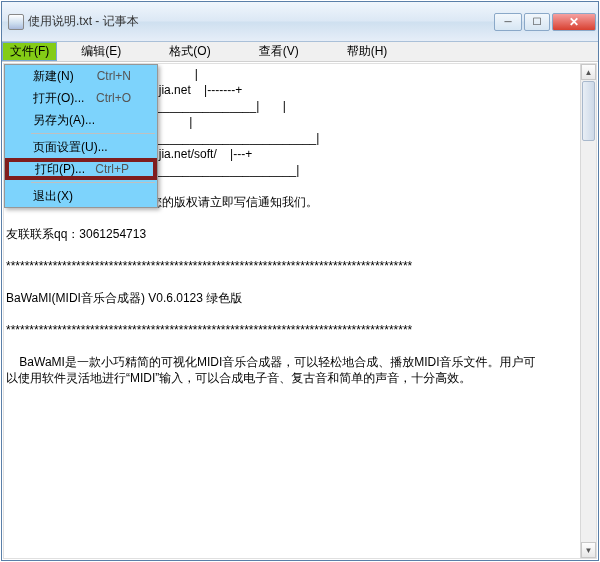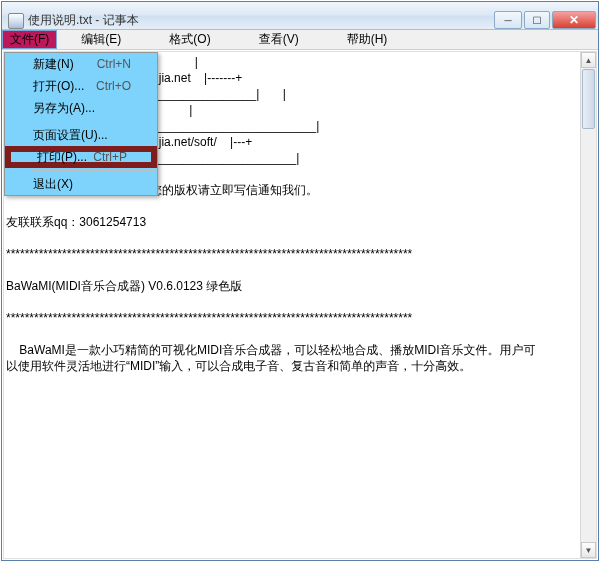--- a/index.html
+++ b/index.html
@@ -1,32 +1,32 @@
 <!DOCTYPE html>
 <html><head>
 <meta charset="utf-8">
 <style>
 *{margin:0;padding:0;box-sizing:border-box;font-family:"Microsoft YaHei",SimSun,sans-serif;font-size:12px}
 body{background:#fff;width:600px;height:562px;overflow:hidden}
 .win{border:1px solid #5a7fa8;width:598px;height:560px;margin:1px;background:#fff;display:flex;flex-direction:column;position:relative}
-.titlebar{height:28px;background:linear-gradient(#f0f6fc,#dce8f5 48%,#cfe0f0 52%,#e6eef8);display:flex;align-items:flex-end;padding:0 2px;border-bottom:1px solid #aac0d8}
+.titlebar{height:40px;background:linear-gradient(#f0f6fc,#dce8f5 48%,#cfe0f0 52%,#e6eef8);display:flex;align-items:center;padding:0 2px;border-bottom:1px solid #aac0d8}
 .ticon{width:16px;height:16px;margin:0 4px;background:linear-gradient(#fff,#cde 60%,#abd);border:1px solid #888;border-radius:2px}
 .title{flex:1;color:#333}
 .wbtns{display:flex;gap:2px}
 .wbtn{width:28px;height:18px;border:1px solid #8aa8c8;border-radius:2px;background:linear-gradient(#f2f7fc,#d7e6f3);display:flex;align-items:center;justify-content:center;font-family:Arial;font-size:10px;color:#333}
 .wbtn.max{width:26px}
 .wbtn.close{width:44px;background:linear-gradient(#f5a0a0,#d84030);color:#fff;font-size:12px;font-weight:bold}
 .menubar{height:20px;background:#f0f0f0;border-bottom:1px solid #d0d0d0;display:flex;align-items:stretch}
 .mitem{padding:0 24px;display:flex;align-items:center;cursor:default}
-.mitem.active{background:#be185d;border:1px solid #7aa7d4;padding:0 7px}
+.mitem.active{background:#84cc16;border:1px solid #7aa7d4;padding:0 7px}
 .content{flex:1;background:#fff;position:relative;overflow:hidden;border:1px solid #e0e0e0;margin:1px}
 .dropdown{position:absolute;left:0;top:0;width:154px;background:#7dd3fc;border:1px solid #979797;box-shadow:2px 2px 4px rgba(0,0,0,.3);z-index:10}
 .ditem{height:22px;display:flex;align-items:center;padding:0 4px 0 28px;position:relative}
 .ditem .sc{position:absolute;right:26px;color:#555}
-.ditem.hl{border:6px solid #7f1d1d;height:22px;padding:0 2px 0 26px}
+.ditem.hl{border:4px solid #7f1d1d;height:22px;padding:0 2px 0 26px}
 .ditem.hl .sc{right:24px}
 .dsep{height:1px;background:#c0c0c0;margin:2px 2px 2px 26px}
 .doc{position:absolute;left:2px;top:2px;right:18px;white-space:pre;font-family:SimSun,monospace;line-height:16px;color:#000}
 .scrollbar{position:absolute;right:0;top:0;bottom:0;width:16px;background:#f0f0f0;border-left:1px solid #d8d8d8}
 .sarrow{height:16px;background:linear-gradient(#fdfdfd,#e8e8e8);border:1px solid #c8c8c8;display:flex;align-items:center;justify-content:center;font-size:8px;color:#555}
 .sthumb{position:absolute;top:17px;left:1px;right:1px;height:60px;background:linear-gradient(90deg,#e8eef5,#cdd9e8);border:1px solid #a8b8cc;border-radius:2px}
 </style>
 </head>
 <body>
 

